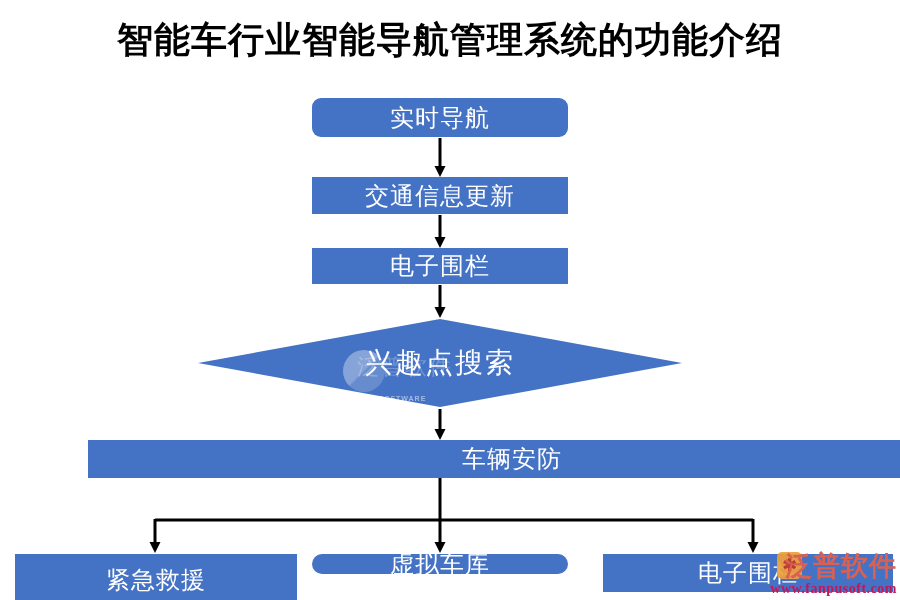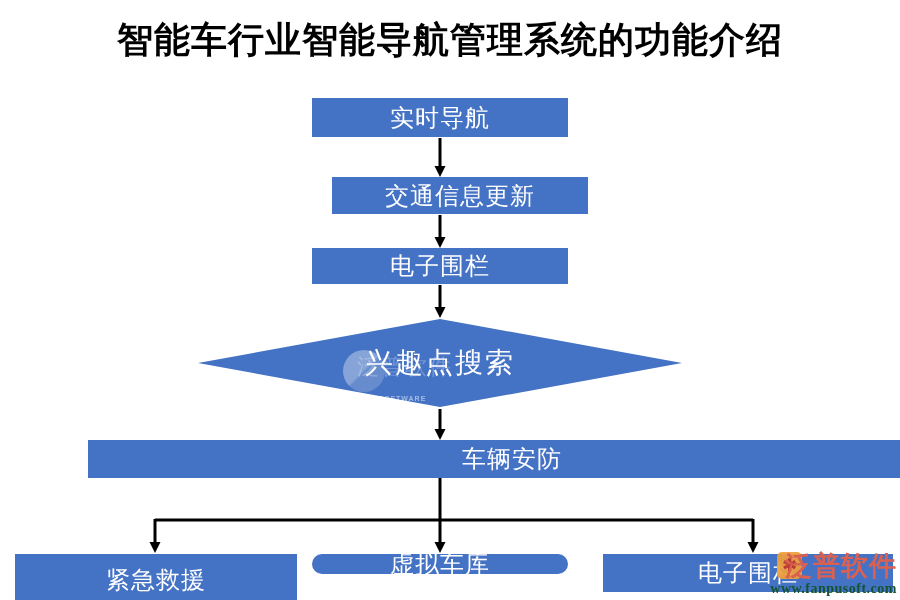--- a/index.html
+++ b/index.html
@@ -30,22 +30,22 @@
     position: absolute;
     background: #4472C4;
     color: #ffffff;
     font-size: 24px;
     letter-spacing: 1px;
     display: flex;
     align-items: center;
     justify-content: center;
     z-index: 2;
   }
-  .node-realtime   { left: 312px; top:  98px; width: 256px; height: 39px; }
-  .node-traffic    { left: 312px; top: 177px; width: 256px; height: 37px; margin-left: 20px; }
+  .node-realtime   { left: 312px; top:  98px; width: 256px; height: 39px; border-radius: 9px; }
+  .node-traffic    { left: 312px; top: 177px; width: 256px; height: 37px; }
   .node-voice      { left: 312px; top: 248px; width: 256px; height: 36px; }
   .node-security   { left:  88px; top: 440px; width: 848px; height: 38px; }
   .node-rescue     { left:  15px; top: 554px; width: 282px; height: 52px; }
   .node-garage     { left: 312px; top: 554px; width: 256px; height: 20px; border-radius: 13px; }
   .node-fence      { left: 603px; top: 554px; width: 290px; height: 38px; }
 
   .diamond-wrap {
     position: absolute;
     left: 197px; top: 318px; width: 486px; height: 90px;
     z-index: 2;
@@ -95,21 +95,21 @@
   }
   .brand-name {
     position: absolute; right: 3px; top: 548px;
     font-size: 27px; font-weight: bold;
     color: #DA6052; letter-spacing: 1px;
     z-index: 6; white-space: nowrap;
   }
   .brand-url {
     position: absolute; right: 3px; top: 581px;
     font-size: 14px; font-weight: bold;
-    color: #14532d; letter-spacing: 0.5px;
+    color: #be185d; letter-spacing: 0.5px;
     z-index: 6; white-space: nowrap;
   }
 </style>
 </head>
 <body>
 
 <div class="canvas">
 
   <div class="title">智能车行业智能导航管理系统的功能介绍</div>
 

